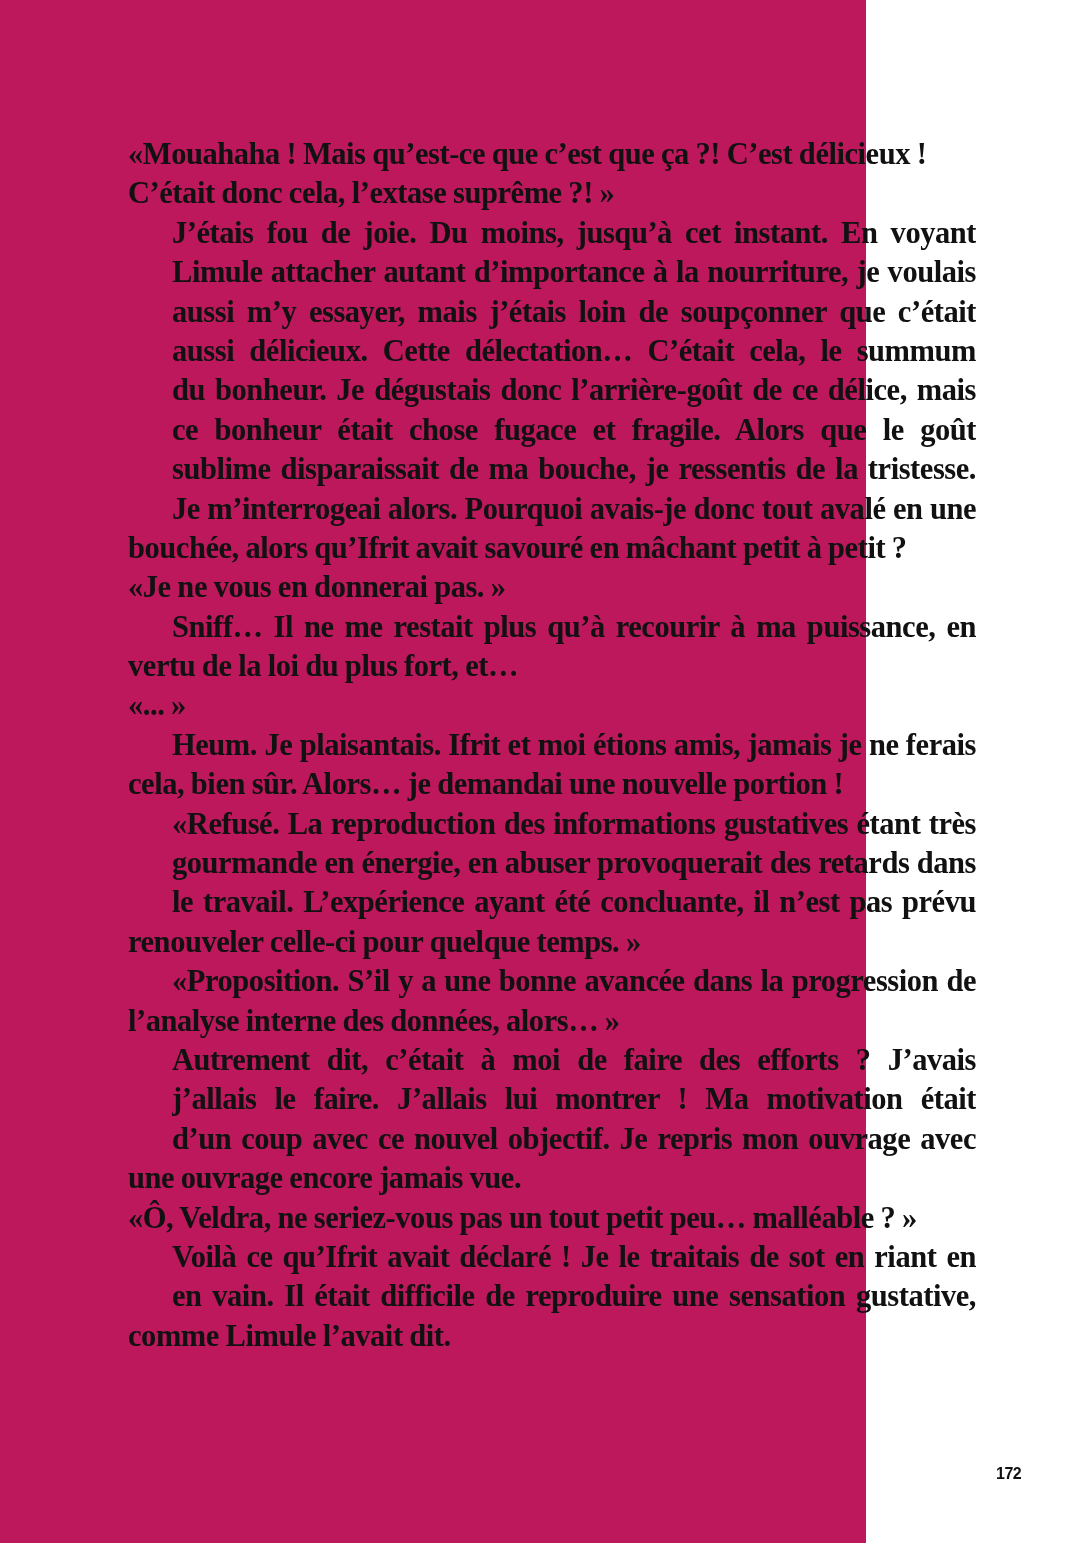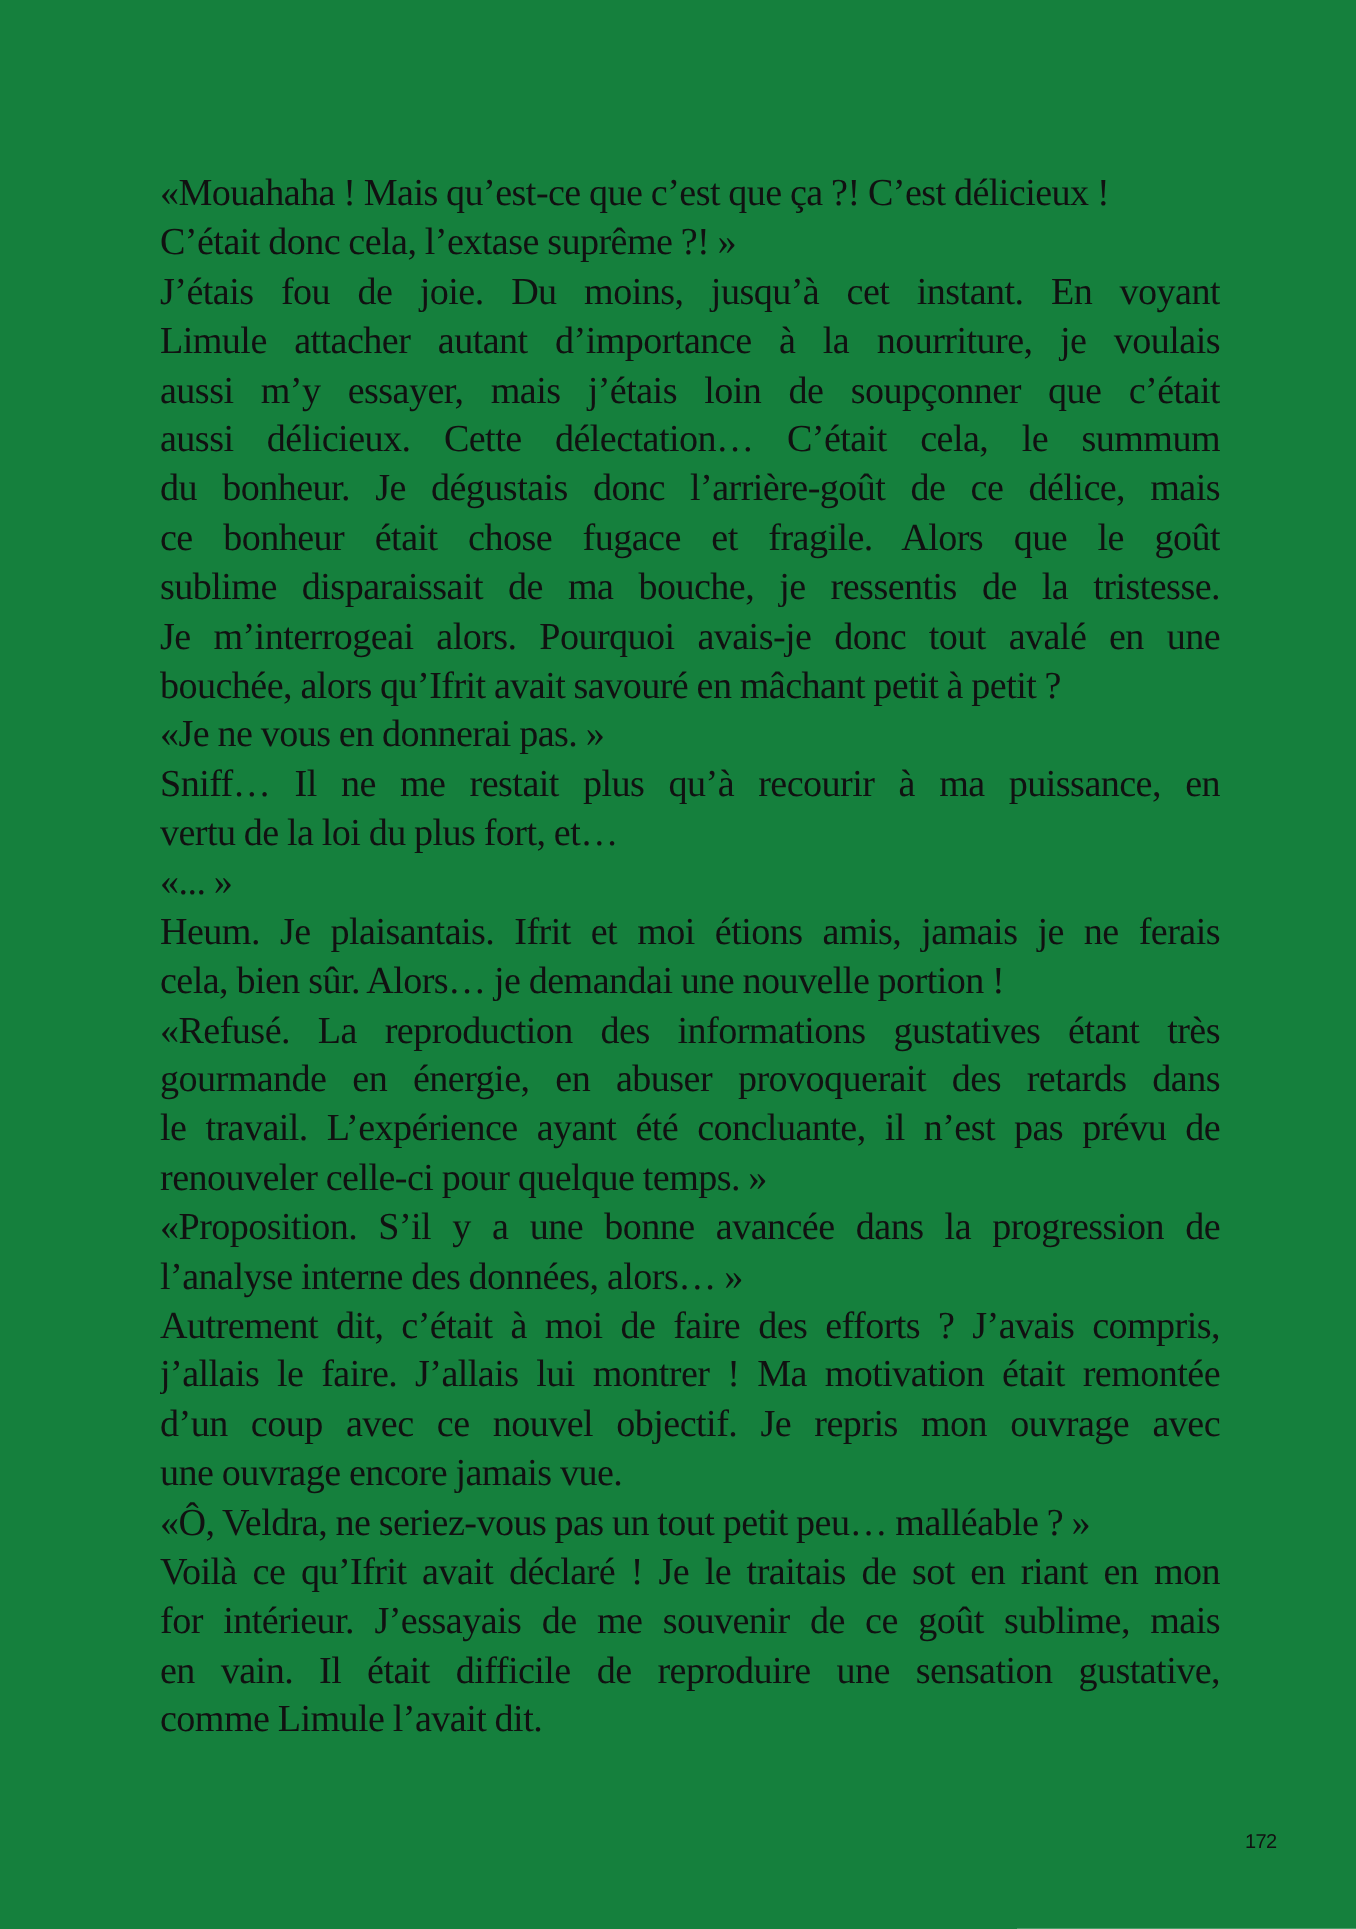--- a/index.html
+++ b/index.html
@@ -9,23 +9,24 @@
     }
     body {
       width: 1085px;
       height: 1543px;
       position: relative;
       overflow: hidden;
     }
     .page {
       position: absolute;
       left: 0; top: 0;
-      width: 1085px;
+      width: 866px;
       height: 1543px;
-      background: #15803d;
+      background: #be185d;
+      font-weight: bold;
     }
     .text-block {
       position: absolute;
       left: 128px;
       top: 135px;
       width: 848px;
       font-family: "Liberation Serif", "DejaVu Serif", serif;
       font-size: 30.5px;
       line-height: 39.4px;
       color: #111111;
@@ -35,20 +36,21 @@
     .line {
       display: block;
       white-space: nowrap;
       height: 39.4px;
     }
     .line.justify {
       text-align: justify;
       text-align-last: justify;
       white-space: normal;
       overflow: hidden;
+      margin-left: 44px;
     }
     .page-number {
       position: absolute;
       left: 996px;
       top: 1465px;
       font-family: "Liberation Sans", "DejaVu Sans", sans-serif;
       font-size: 16px;
       color: #111111;
       letter-spacing: -0.5px;
     }
@@ -80,19 +82,18 @@
     <span class="line justify">le travail. L’expérience ayant été concluante, il n’est pas prévu de</span>
     <span class="line">renouveler celle-ci pour quelque temps. »</span>
     <span class="line justify">«Proposition. S’il y a une bonne avancée dans la progression de</span>
     <span class="line">l’analyse interne des données, alors… »</span>
     <span class="line justify">Autrement dit, c’était à moi de faire des efforts ? J’avais compris,</span>
     <span class="line justify">j’allais le faire. J’allais lui montrer ! Ma motivation était remontée</span>
     <span class="line justify">d’un coup avec ce nouvel objectif. Je repris mon ouvrage avec</span>
     <span class="line">une ouvrage encore jamais vue.</span>
     <span class="line">«Ô, Veldra, ne seriez-vous pas un tout petit peu… malléable ? »</span>
     <span class="line justify">Voilà ce qu’Ifrit avait déclaré ! Je le traitais de sot en riant en mon</span>
-    <span class="line justify">for intérieur. J’essayais de me souvenir de ce goût sublime, mais</span>
     <span class="line justify">en vain. Il était difficile de reproduire une sensation gustative,</span>
     <span class="line">comme Limule l’avait dit.</span>
   </div>
 
   <div class="page-number">172</div>
 </div>
 
 </body></html>

